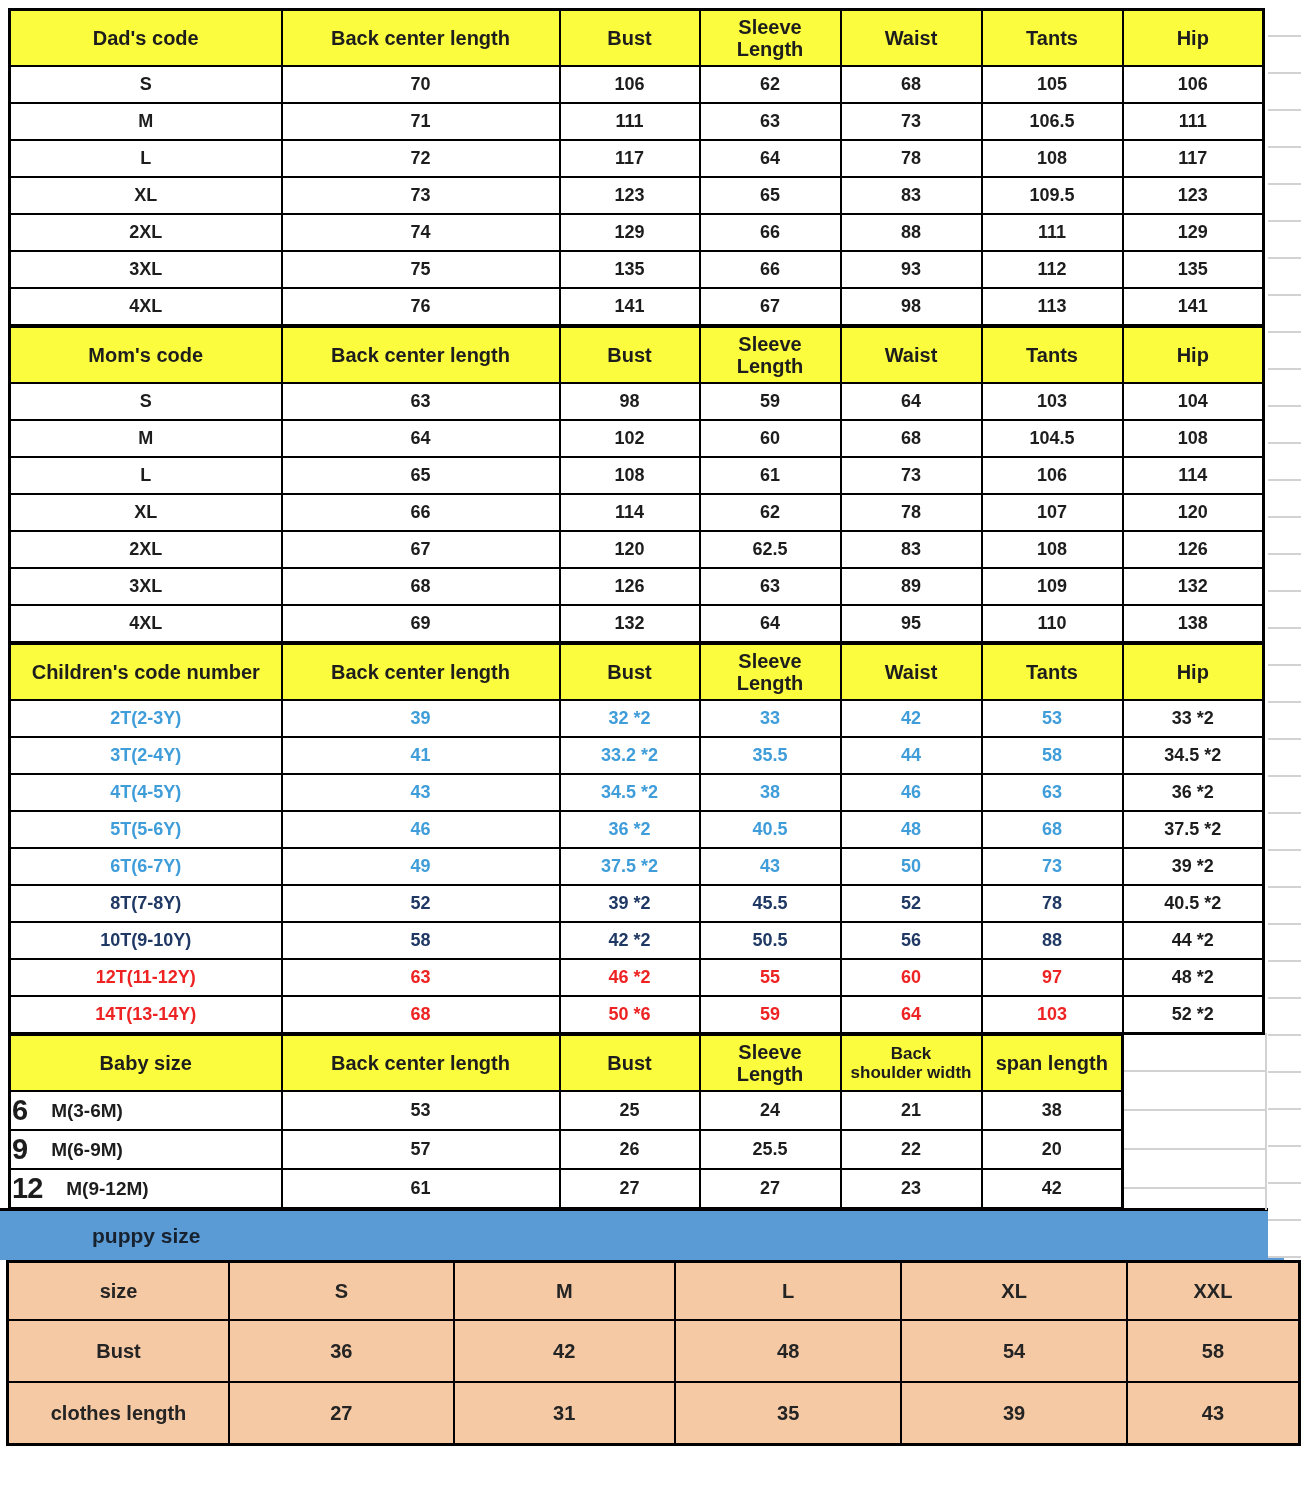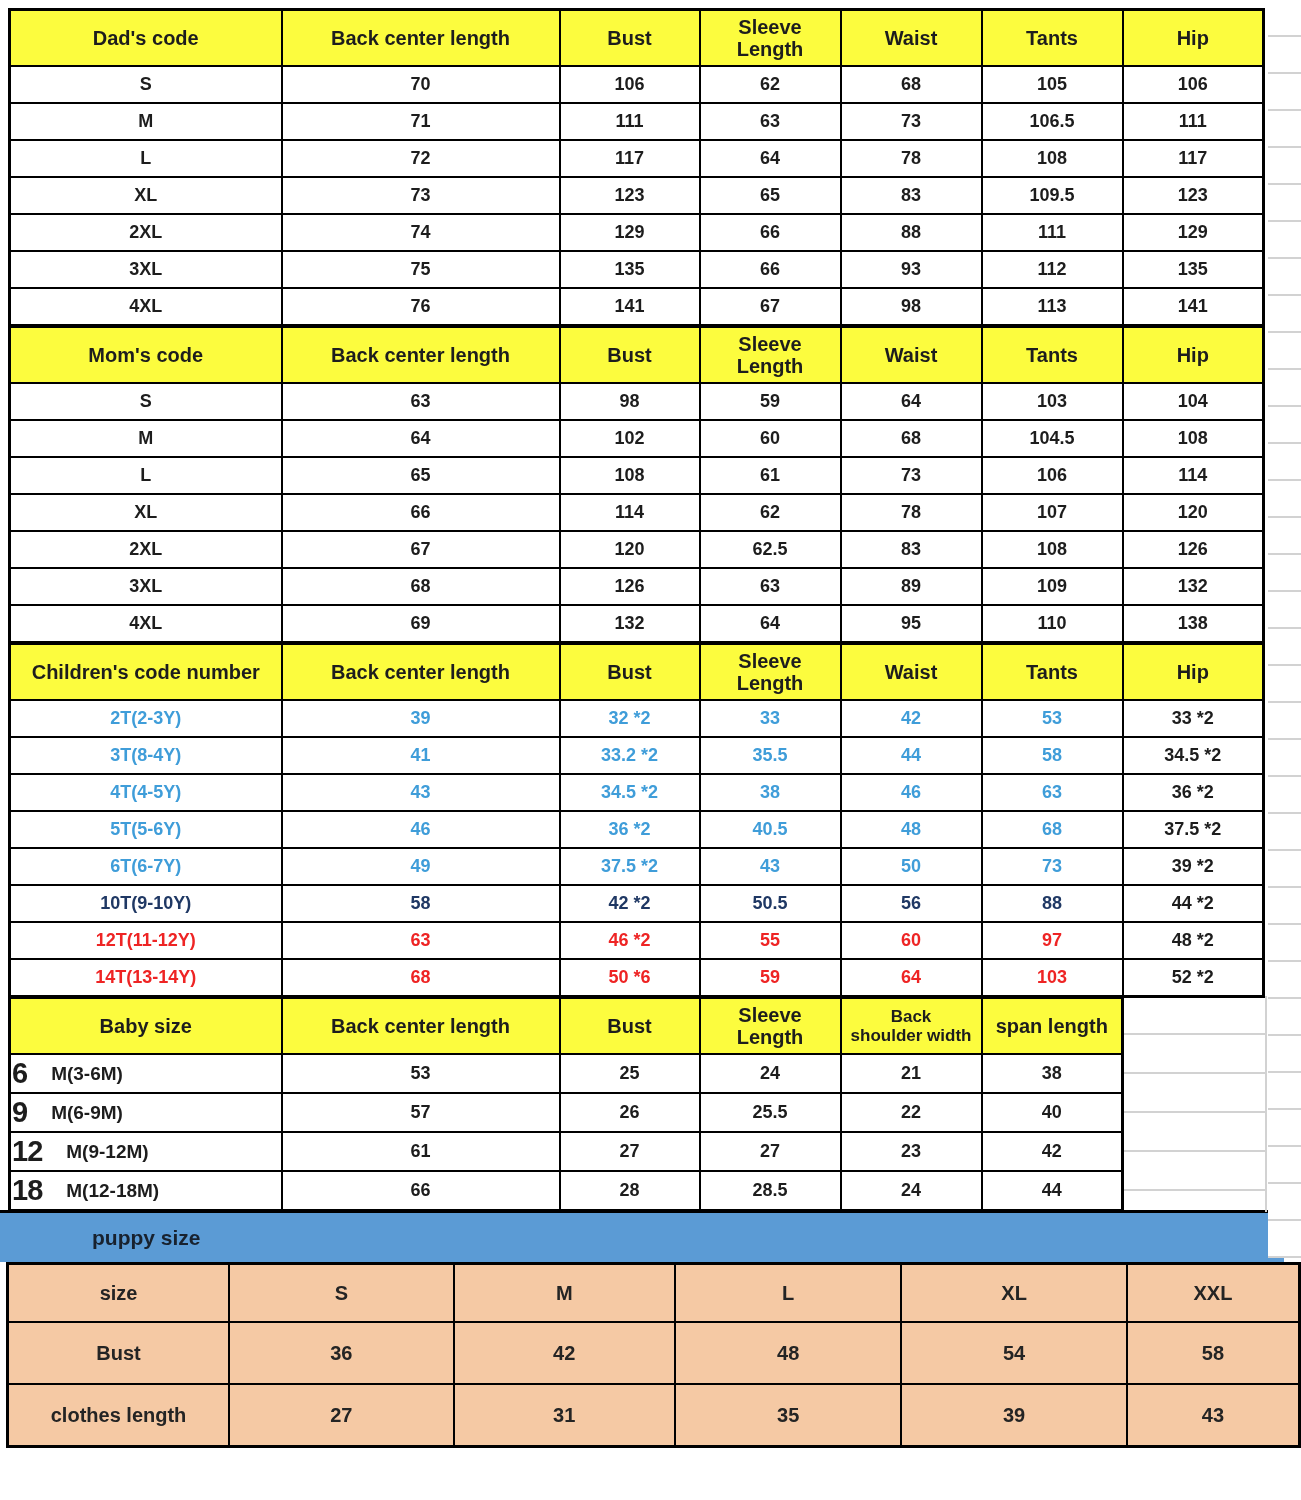--- a/index.html
+++ b/index.html
@@ -292,21 +292,21 @@
         <tr>
           <td class="clr-blue">2T(2-3Y)</td>
           <td class="clr-blue">39</td>
           <td class="clr-blue">32 *2</td>
           <td class="clr-blue">33</td>
           <td class="clr-blue">42</td>
           <td class="clr-blue">53</td>
           <td class="clr-black">33 *2</td>
         </tr>
         <tr>
-          <td class="clr-blue">3T(8-4Y)</td>
+          <td class="clr-blue">3T(2-4Y)</td>
           <td class="clr-blue">41</td>
           <td class="clr-blue">33.2 *2</td>
           <td class="clr-blue">35.5</td>
           <td class="clr-blue">44</td>
           <td class="clr-blue">58</td>
           <td class="clr-black">34.5 *2</td>
         </tr>
         <tr>
           <td class="clr-blue">4T(4-5Y)</td>
           <td class="clr-blue">43</td>
@@ -326,20 +326,29 @@
           <td class="clr-black">37.5 *2</td>
         </tr>
         <tr>
           <td class="clr-blue">6T(6-7Y)</td>
           <td class="clr-blue">49</td>
           <td class="clr-blue">37.5 *2</td>
           <td class="clr-blue">43</td>
           <td class="clr-blue">50</td>
           <td class="clr-blue">73</td>
           <td class="clr-black">39 *2</td>
+        </tr>
+        <tr>
+          <td class="clr-navy">8T(7-8Y)</td>
+          <td class="clr-navy">52</td>
+          <td class="clr-navy">39 *2</td>
+          <td class="clr-navy">45.5</td>
+          <td class="clr-navy">52</td>
+          <td class="clr-navy">78</td>
+          <td class="clr-black">40.5 *2</td>
         </tr>
         <tr>
           <td class="clr-navy">10T(9-10Y)</td>
           <td class="clr-navy">58</td>
           <td class="clr-navy">42 *2</td>
           <td class="clr-navy">50.5</td>
           <td class="clr-navy">56</td>
           <td class="clr-navy">88</td>
           <td class="clr-black">44 *2</td>
         </tr>
@@ -393,37 +402,29 @@
             <td class="clr-black">24</td>
             <td class="clr-black">21</td>
             <td class="clr-black">38</td>
           </tr>
           <tr>
             <td class="clr-black baby-label"><span class="big">9</span><span class="rest">M(6-9M)</span></td>
             <td class="clr-black">57</td>
             <td class="clr-black">26</td>
             <td class="clr-black">25.5</td>
             <td class="clr-black">22</td>
-            <td class="clr-black">40</td>
+            <td class="clr-black">20</td>
           </tr>
           <tr>
             <td class="clr-black baby-label"><span class="big">12</span><span class="rest">M(9-12M)</span></td>
             <td class="clr-black">61</td>
             <td class="clr-black">27</td>
             <td class="clr-black">27</td>
             <td class="clr-black">23</td>
             <td class="clr-black">42</td>
-          </tr>
-          <tr>
-            <td class="clr-black baby-label"><span class="big">18</span><span class="rest">M(12-18M)</span></td>
-            <td class="clr-black">66</td>
-            <td class="clr-black">28</td>
-            <td class="clr-black">28.5</td>
-            <td class="clr-black">24</td>
-            <td class="clr-black">44</td>
           </tr>
         </tbody>
       </table>
     <div class="baby-filler"></div>
   </div>
   <div class="puppy-bar">
     <span>puppy size</span>
   </div>
   <table class="puppy-table">
       <colgroup>

